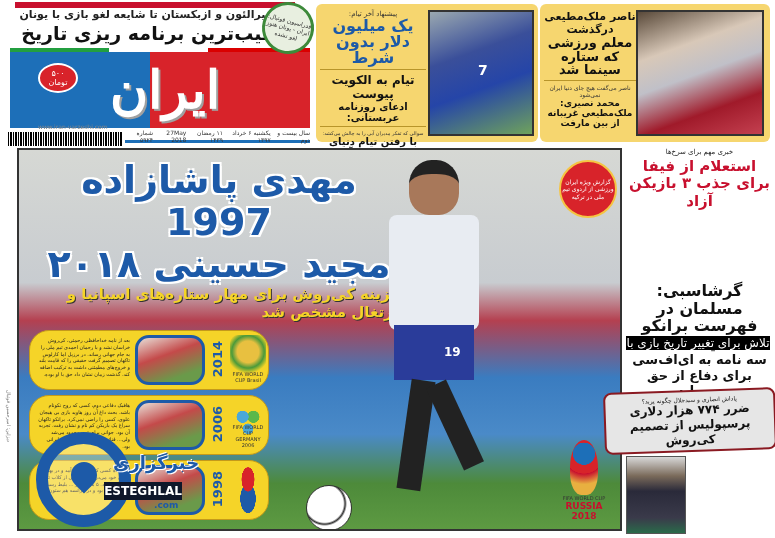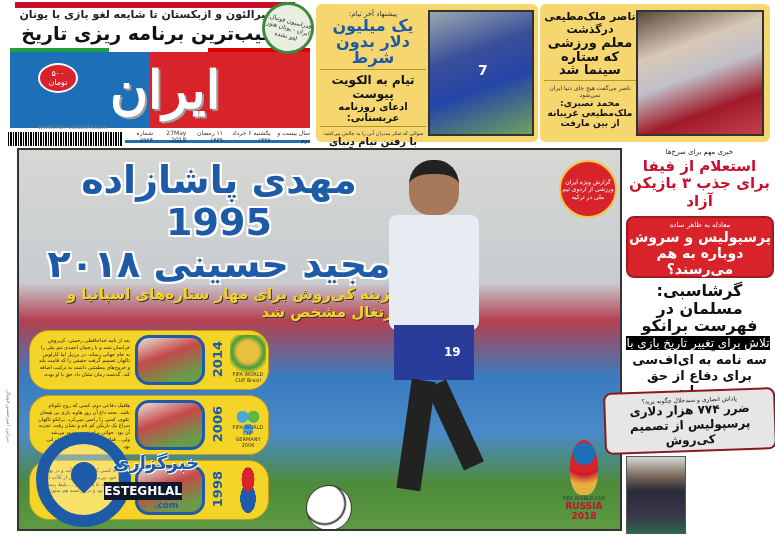--- a/index.html
+++ b/index.html
@@ -136,21 +136,21 @@
     <div class="bk" style="font-size:13px">معلم ورزشی که ستاره سینما شد</div>
     <div class="line"></div>
     <div class="sm" style="font-size:6px">ناصر می‌گفت هیچ جای دنیا ایران نمی‌شود</div>
     <div class="md" style="font-size:9px">محمد نصیری: ملک‌مطیعی غریبانه از بین مارفت</div>
   </div>
   <div id="photo-right" class="photo"></div>
 </div>
 
 <div id="feature" class="abs">
   <div id="main-headline" class="abs">
-    <div>مهدی پاشازاده 1995</div>
+    <div>مهدی پاشازاده 1997</div>
     <div>مجید حسینی ۲۰۱۸</div>
   </div>
   <div id="sub-headline" class="abs">گزینه کی‌روش برای مهار ستاره‌های اسپانیا و پرتغال مشخص شد</div>
 
   <div id="player" class="abs">
     <div id="player-head" class="abs"></div>
     <div id="player-vest" class="abs"></div>
     <div id="player-shorts" class="abs"></div>
     <div id="player-num" class="abs">19</div>
     <div id="player-sock-l" class="abs"></div>
@@ -189,24 +189,20 @@
   <div id="wm-ring" class="abs"></div>
   <div id="wm-pin" class="abs"></div>
   <div id="wm-fa" class="abs">خبرگزاری</div>
   <div id="wm-en" class="abs">ESTEGHLAL</div>
   <div id="wm-com" class="abs">.com</div>
 </div>
 
 <div id="right-col" class="abs">
   <div id="rc-kicker1" class="rc">خبری مهم برای سرخ‌ها</div>
   <div id="rc-head1" class="rc">استعلام از فیفا برای جذب ۳ بازیکن آزاد</div>
-  <div id="rc-redbox" class="rc">
-    <div class="k">معادله به ظاهر ساده</div>
-    <div class="h">پرسپولیس و سروش دوباره به هم می‌رسند؟</div>
-  </div>
   <div id="rc-head2" class="rc">گرشاسبی: مسلمان در فهرست برانکو نیست</div>
   <div id="rc-redbar" class="rc">تلاش برای تغییر تاریخ بازی با الدحیل</div>
   <div id="rc-head3" class="rc">سه نامه به ای‌اف‌سی برای دفاع از حق پرسپولیس</div>
   <div id="rc-greybox" class="rc">
     <div class="k">پاداش انصاری و سیدجلال چگونه پرید؟</div>
     <div class="h">ضرر ۷۷۴ هزار دلاری پرسپولیس از تصمیم کی‌روش</div>
   </div>
   <div id="rc-photo" class="rc"></div>
 </div>
 

